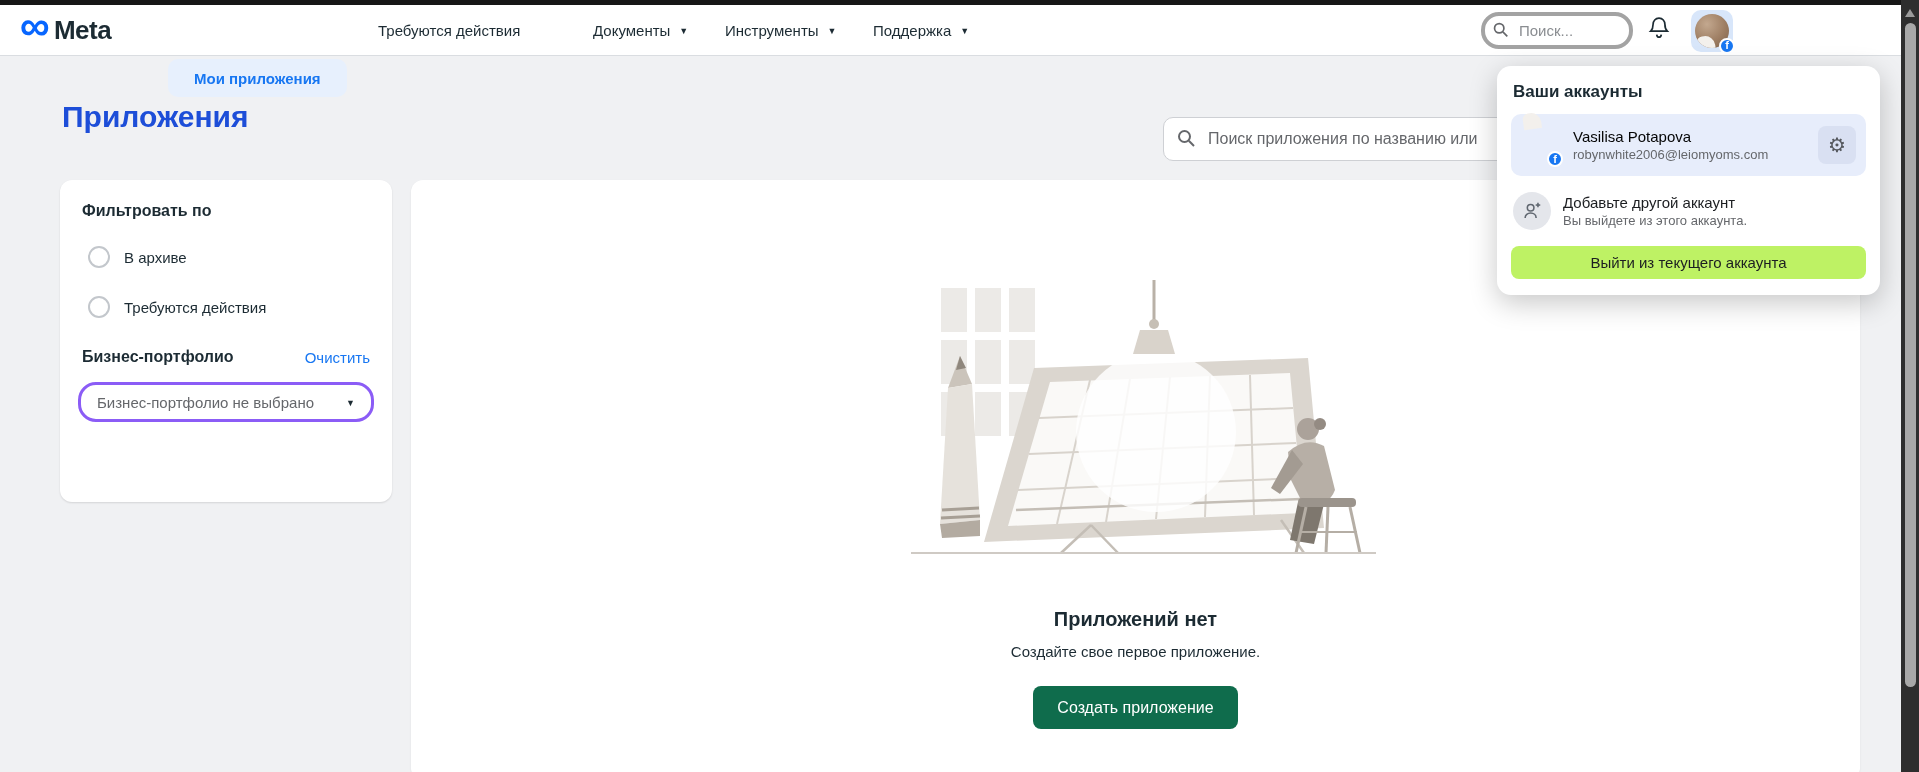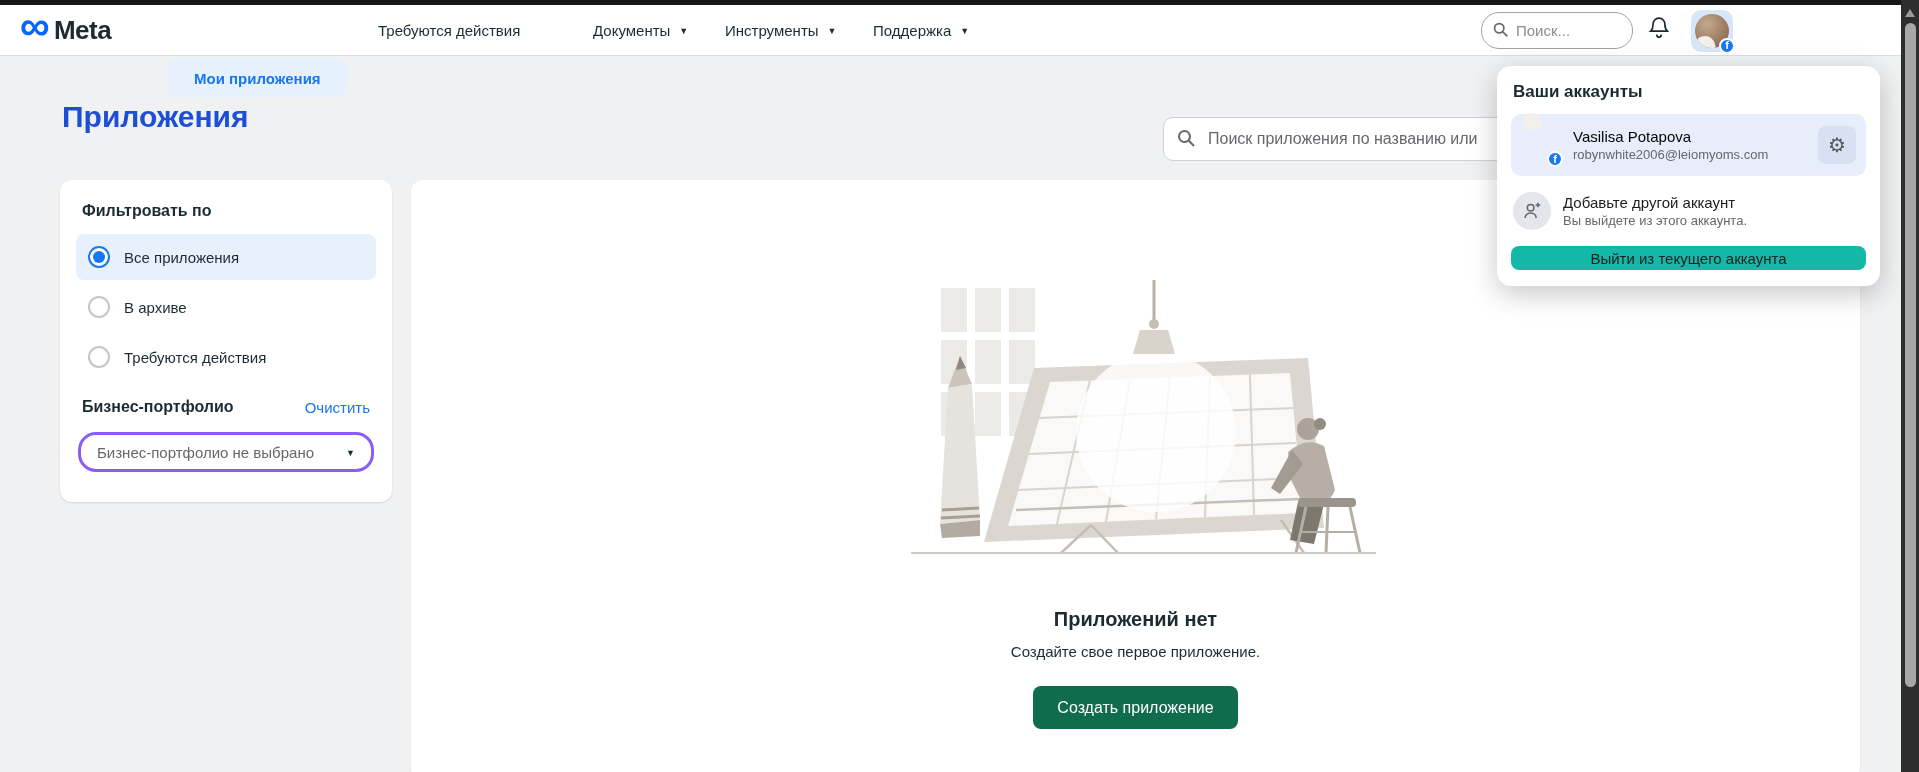--- a/index.html
+++ b/index.html
@@ -12,21 +12,21 @@
   
   .navbar { position:absolute; left:0; top:5px; width:1919px; height:51px; background:#fff; border-bottom:1px solid #DADDE1; z-index:30; }
   .nav-abs { position:absolute; top:0; bottom:0; display:flex; align-items:center; }
   .logo { left:20px; gap:4px; cursor:pointer; }
   .logo-inf { font-size:42px; line-height:30px; color:#0866FF; font-weight:bold; margin-top:-8px; }
   .logo-word { font-size:26px; font-weight:bold; letter-spacing:-0.5px; color:#1C2B33; }
   .pill { left:168px; height:38px; top:6px; bottom:auto; padding:0 26px; background:#E7F0FD; border-radius:10px; color:#1877F2; font-weight:bold; font-size:15px; cursor:pointer;margin-top:48px; }
   .nav-item { font-size:15px; gap:9px; cursor:pointer; }
   .caret { font-size:9px; color:#1C2B33; line-height:1; padding-top:2px; }
   .nav-search { left:1481px; top:7px; bottom:auto; height:37px; width:152px; }
-  .nav-search input { width:100%; height:100%; border:1px solid #a3a3a3; border-radius:18px; padding:0 10px 0 34px; font-size:15px; color:#1C2B33; outline:none; background:#fff; font-family:inherit; }
+  .nav-search input { width:100%; height:100%; border:4px solid #a3a3a3; border-radius:18px; padding:0 10px 0 34px; font-size:15px; color:#1C2B33; outline:none; background:#fff; font-family:inherit; }
   .nav-search input::placeholder { color:#8A8D91; }
   .nav-search .mag { position:absolute; left:11px; top:9px; }
   .bell { left:1643px; width:32px; justify-content:center; cursor:pointer; }
   .avatar-btn { left:1691px; top:4.5px; bottom:auto; width:42px; height:42px; background:#D8E6FA; border-radius:10px; justify-content:center; cursor:pointer; }
   .photo { width:34px; height:34px; border-radius:50%; background:radial-gradient(circle at 35% 30%, #C3A88F 0%, #9E7E63 55%, #7C6049 100%); position:relative; overflow:hidden; }
   .photo::after { content:""; position:absolute; left:2px; bottom:-4px; width:18px; height:16px; background:#F3F0EC; border-radius:6px 10px 0 0; transform:rotate(-8deg); }
   .fb-badge { position:absolute; right:-2px; bottom:-2px; width:16px; height:16px; border-radius:50%; background:#1877F2; border:2px solid #fff; color:#fff; font-size:11px; font-weight:bold; display:flex; align-items:center; justify-content:center; line-height:1; }
 
   
   .page-title { position:absolute; left:62px; top:100px; font-size:30px; font-weight:bold; color:#1d4ed8; }
@@ -61,21 +61,21 @@
   .menu-title { font-size:17px; font-weight:bold; margin:2px 0 12px 2px; }
   .account-row { background:#E7EDFB; border-radius:10px; padding:11px 10px; display:flex; align-items:center; gap:12px; cursor:pointer; }
   .acc-photo { width:40px; height:40px; flex:none; }
   .acc-name { font-size:15px; color:#050505; }
   .acc-email { font-size:13px; color:#65676B; margin-top:2px; }
   .gear-btn { margin-left:auto; width:38px; height:38px; flex:none; border:none; background:#D9E0F2; border-radius:8px; font-size:20px; color:#55585E; cursor:pointer; line-height:1; }
   .add-row { display:flex; align-items:center; gap:12px; margin:16px 2px 0 2px; cursor:pointer; }
   .add-circle { width:38px; height:38px; border-radius:50%; background:#E4E6EB; display:flex; align-items:center; justify-content:center; flex:none; }
   .add-title { font-size:15px; color:#1C1E21; }
   .add-sub { font-size:13px; color:#65676B; margin-top:2px; }
-  .logout-btn { margin-top:16px; width:100%; height:24px; background:#14b8a6; border:none; border-radius:8px; font-size:15px; color:#1C1E21; font-family:inherit; cursor:pointer; }
+  .logout-btn { margin-top:16px; width:100%; height:33px; background:#bef264; border:none; border-radius:8px; font-size:15px; color:#1C1E21; font-family:inherit; cursor:pointer; }
 
   
   .scrollbar { position:absolute; right:0; top:0; width:18px; height:772px; background:#2E2E2E; z-index:60; }
   .scroll-up { position:absolute; left:4px; top:9px; width:0; height:0; border-left:5px solid transparent; border-right:5px solid transparent; border-bottom:8px solid #9B9B9B; cursor:pointer; }
   .scroll-thumb { position:absolute; left:3.5px; top:23px; width:11px; height:664px; border-radius:6px; background:#A8A8A8; cursor:pointer; }
 </style>
 </head>
 <body>
 
 <div class="top-strip"></div>
@@ -142,24 +142,20 @@
         <circle cx="8.5" cy="8.5" r="5.5"></circle>
         <line x1="12.8" y1="12.8" x2="18" y2="18"></line>
       </svg>
   </span>
   <input type="text" placeholder="Поиск приложения по названию или" style="">
 </div>
 
 <div class="filter-card">
   <div class="filter-title">Фильтровать по</div>
 
-  <div class="opt selected">
-    <span class="radio checked"></span>
-    <span>Все приложения</span>
-  </div>
 
   <div class="opt">
     <span class="radio"></span>
     <span>В архиве</span>
   </div>
 
   <div class="opt">
     <span class="radio"></span>
     <span>Требуются действия</span>
   </div>

